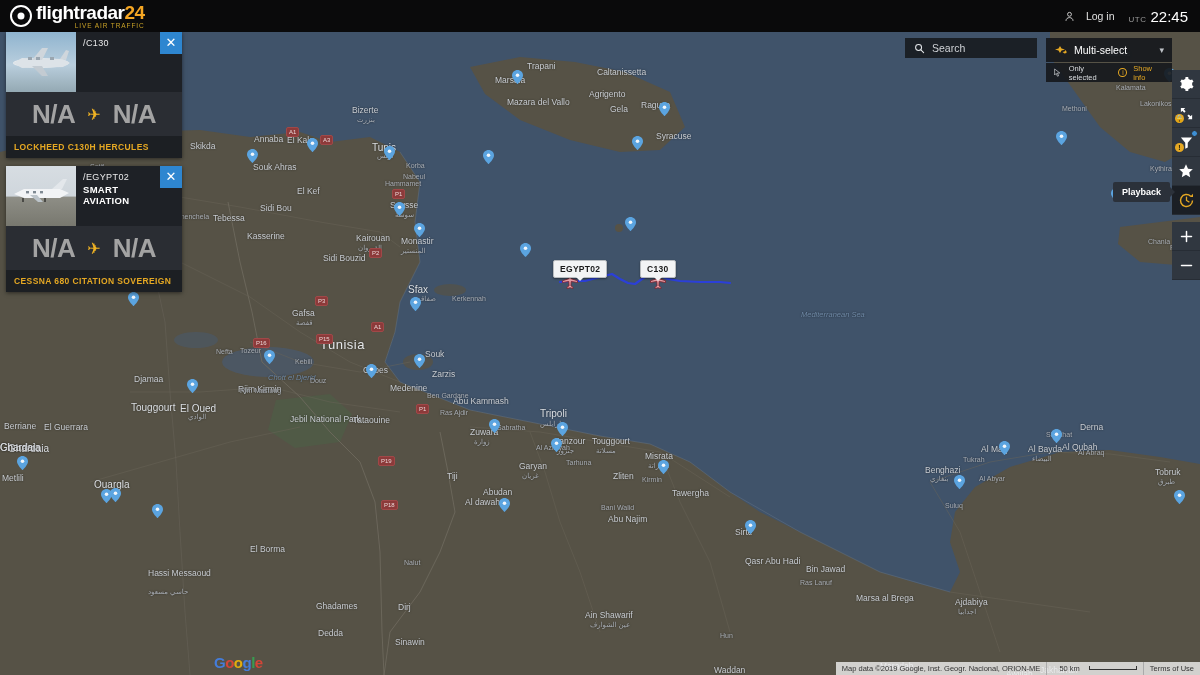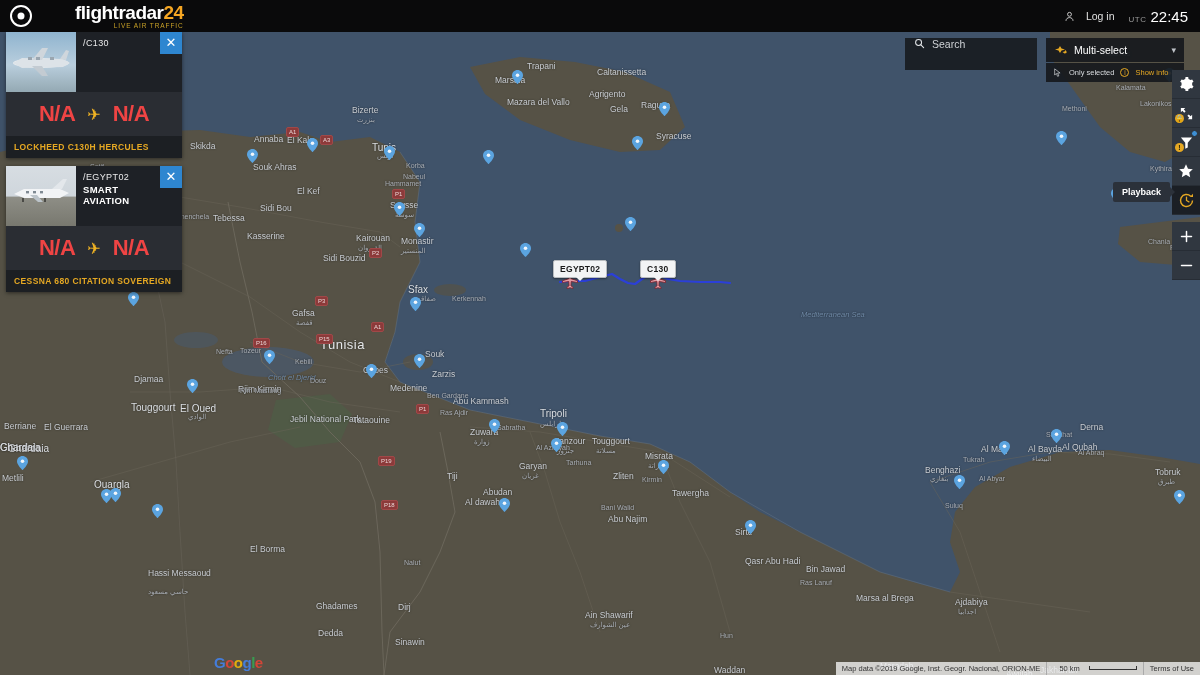--- a/index.html
+++ b/index.html
@@ -30,21 +30,21 @@
     border: 2.5px solid #ffffff;
     position: relative; margin-right: 4px;
     flex: none;
   }
   .brand-logo::after {
     content: ""; position: absolute;
     width: 7px; height: 7px; border-radius: 50%;
     background: #fff; top: 50%; left: 50%;
     transform: translate(-50%,-50%);
   }
-  .brand-text { display: flex; flex-direction: column; line-height: 1; margin-left: 39px; }
+  .brand-text { display: flex; flex-direction: column; line-height: 1; }
   .brand-name {
     font-size: 19px; font-weight: bold; letter-spacing: -0.5px;
     color: #ffffff;
   }
   .brand-name .num { color: #f5a623; }
   .brand-tag {
     font-size: 6.5px; letter-spacing: 0.9px;
     color: #c9a227; text-align: right; margin-top: 1px;
   }
   .nav-links { display: flex; align-items: center; gap: 0; }
@@ -149,41 +149,41 @@
   .fp-close {
     position: absolute; right: 0; top: 0;
     width: 22px; height: 22px; background: #2e86d0;
     color: #fff; font-size: 13px; line-height: 22px;
     text-align: center; cursor: pointer; font-weight: 300;
   }
   .fp-route {
     display: flex; align-items: center; justify-content: center;
     gap: 12px; height: 44px; background: #2a2d33;
   }
-  .fp-na { color: #ef4444; font-size: 22px; font-weight: bold; letter-spacing: -.5px; }
+  .fp-na { color: #a3a3a3; font-size: 26px; font-weight: bold; letter-spacing: -.5px; }
   .fp-plane { color: #f0b323; font-size: 16px; }
   .fp-type {
     background: #1c1f23; color: #e5a823;
     font-size: 8.5px; font-weight: bold; letter-spacing: .4px;
     padding: 6px 8px;
   }
 
   
   .searchbar {
     position: absolute; top: 38px; left: 905px;
-    width: 132px; height: 32px;
+    width: 132px; height: 20px;
     background: rgba(22,25,29,.88);
-    display: flex; align-items: flex-start; gap: 7px;
+    display: flex; align-items: center; gap: 7px;
     padding: 0 9px; z-index: 45; cursor: text;
   }
   .searchbar .ph { color: #cfd2d6; font-size: 10.5px; }
 
   .multiselect {
     position: absolute; top: 38px; left: 1046px;
-    width: 138px; z-index: 45;
+    width: 126px; z-index: 45;
   }
   .ms-head {
     background: rgba(22,25,29,.92);
     height: 24px; display: flex; align-items: center;
     padding: 0 8px; gap: 7px; cursor: pointer;
   }
   .ms-label { color: #ffffff; font-size: 10.5px; flex: 1; }
   .ms-chev { color: #bfc3c8; font-size: 9px; }
   .ms-body {
     background: rgba(22,25,29,.92);

